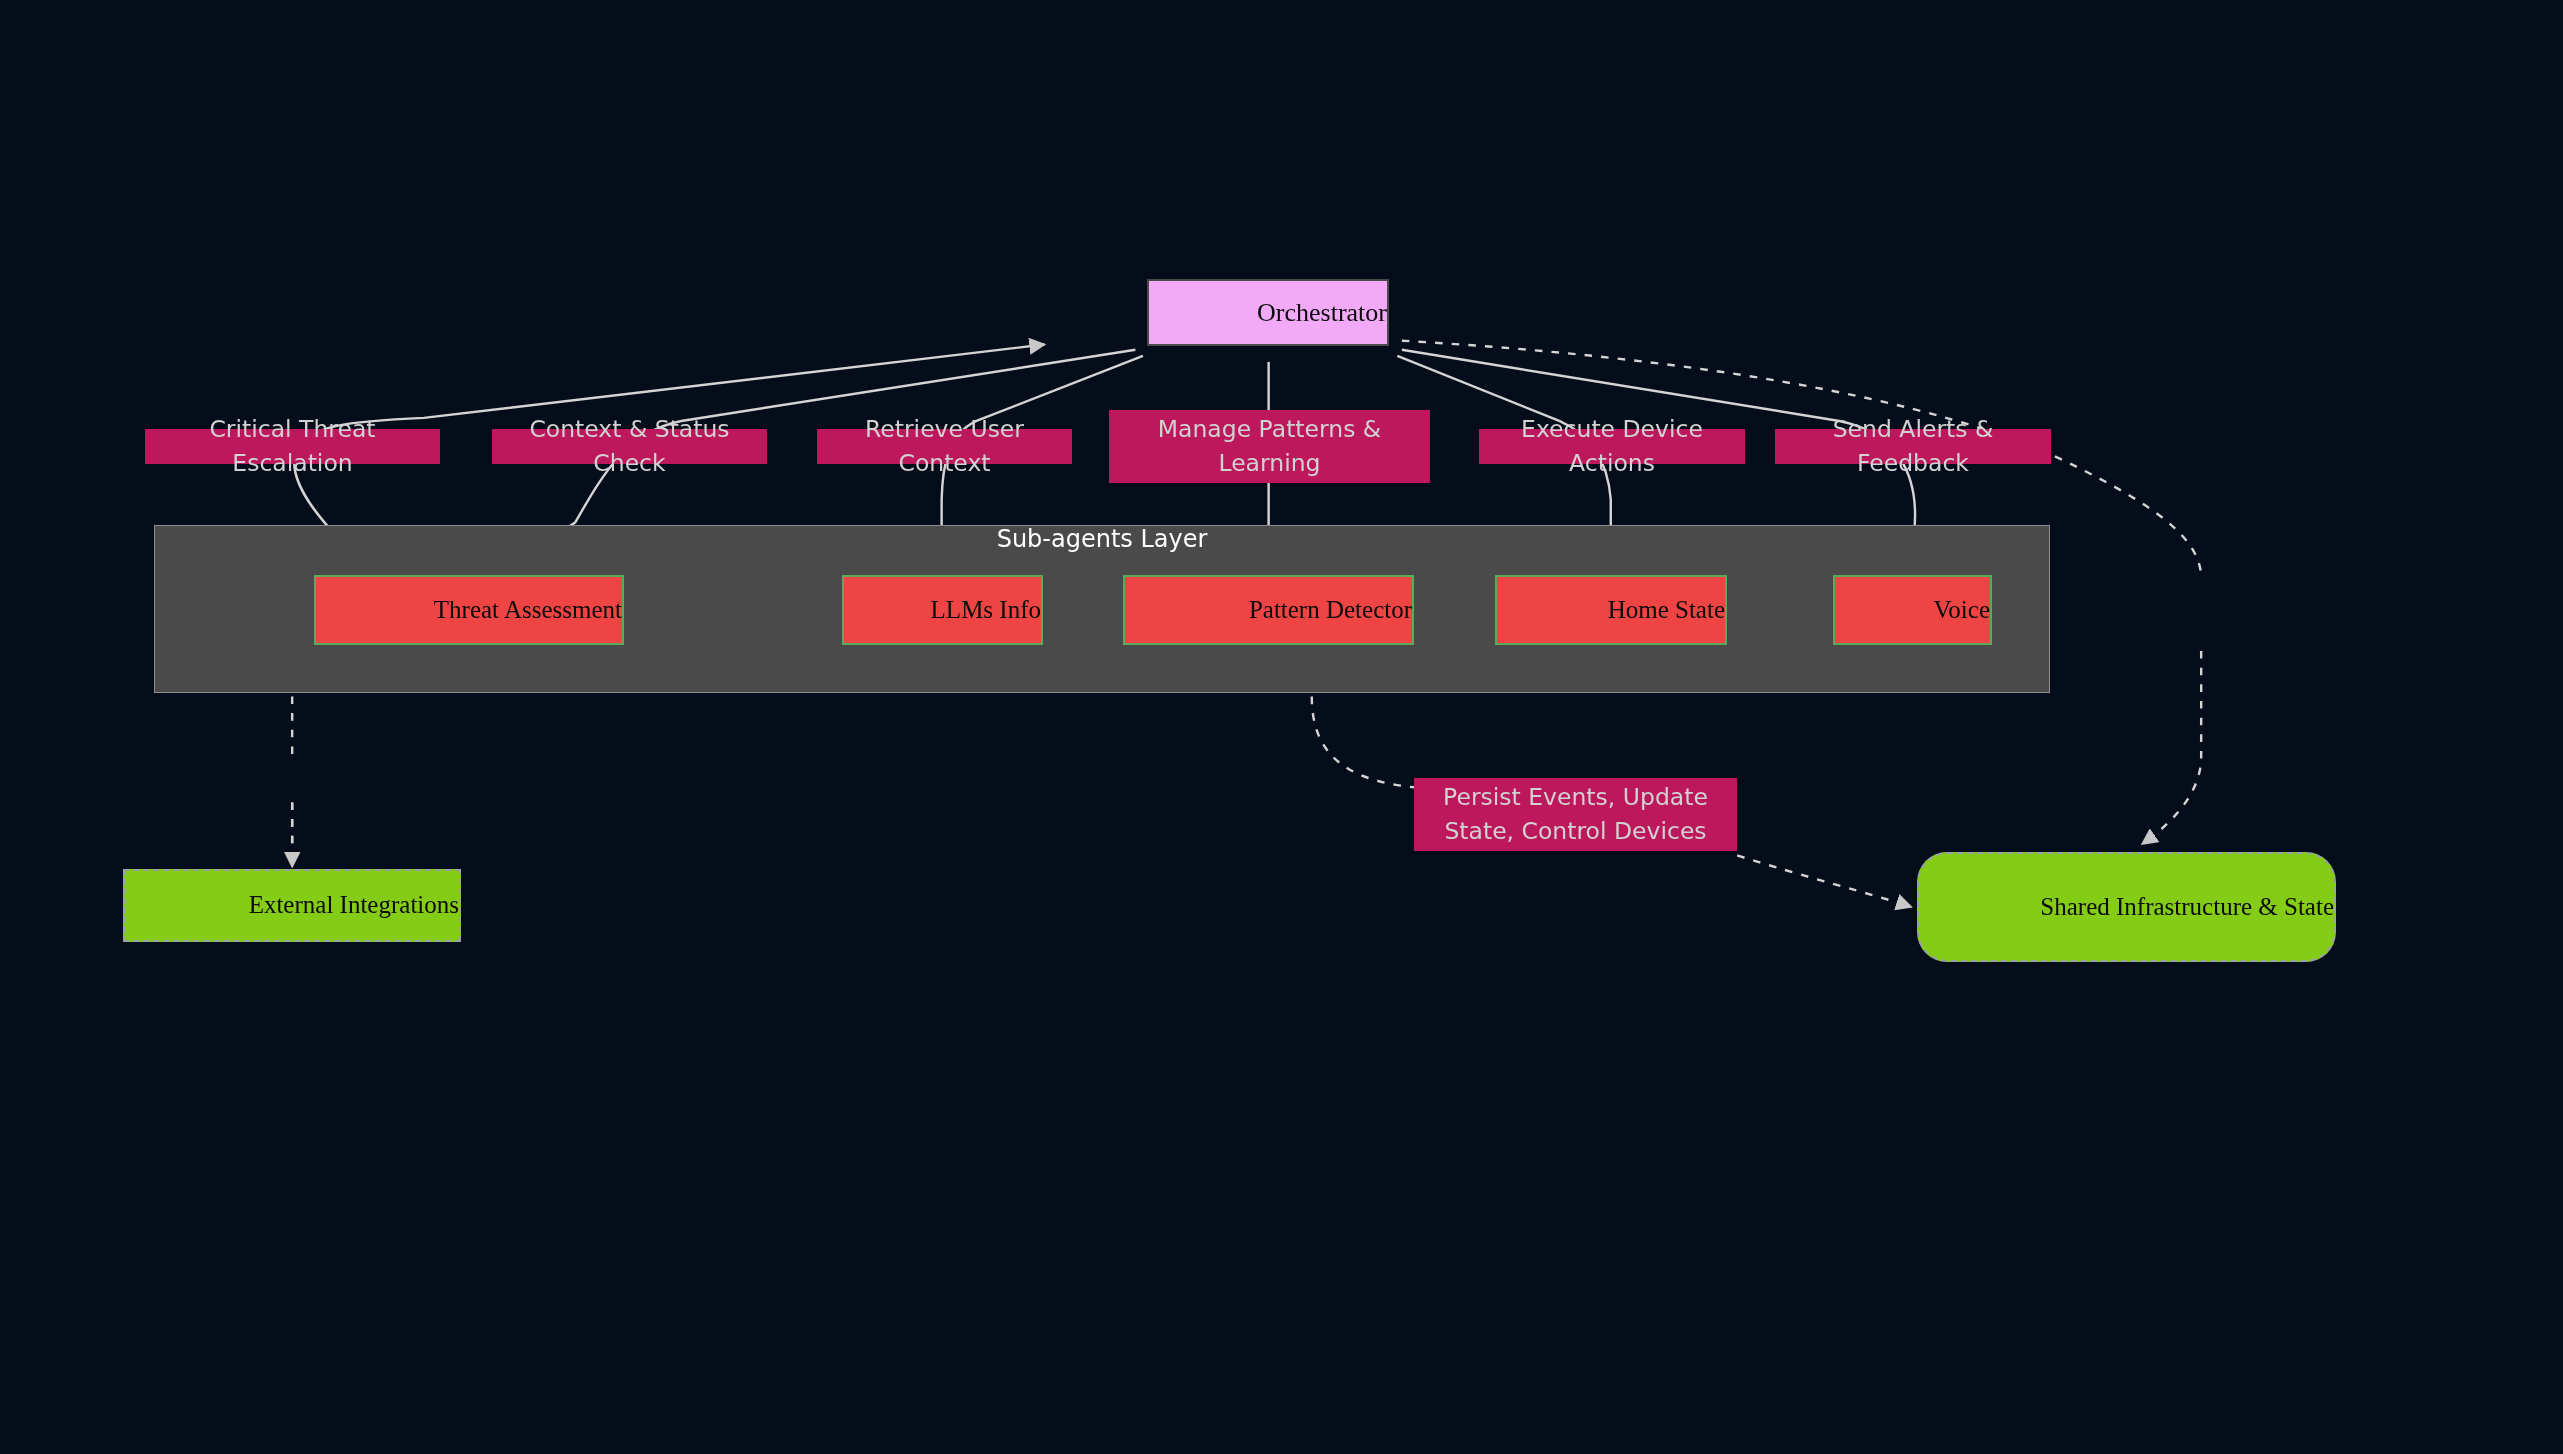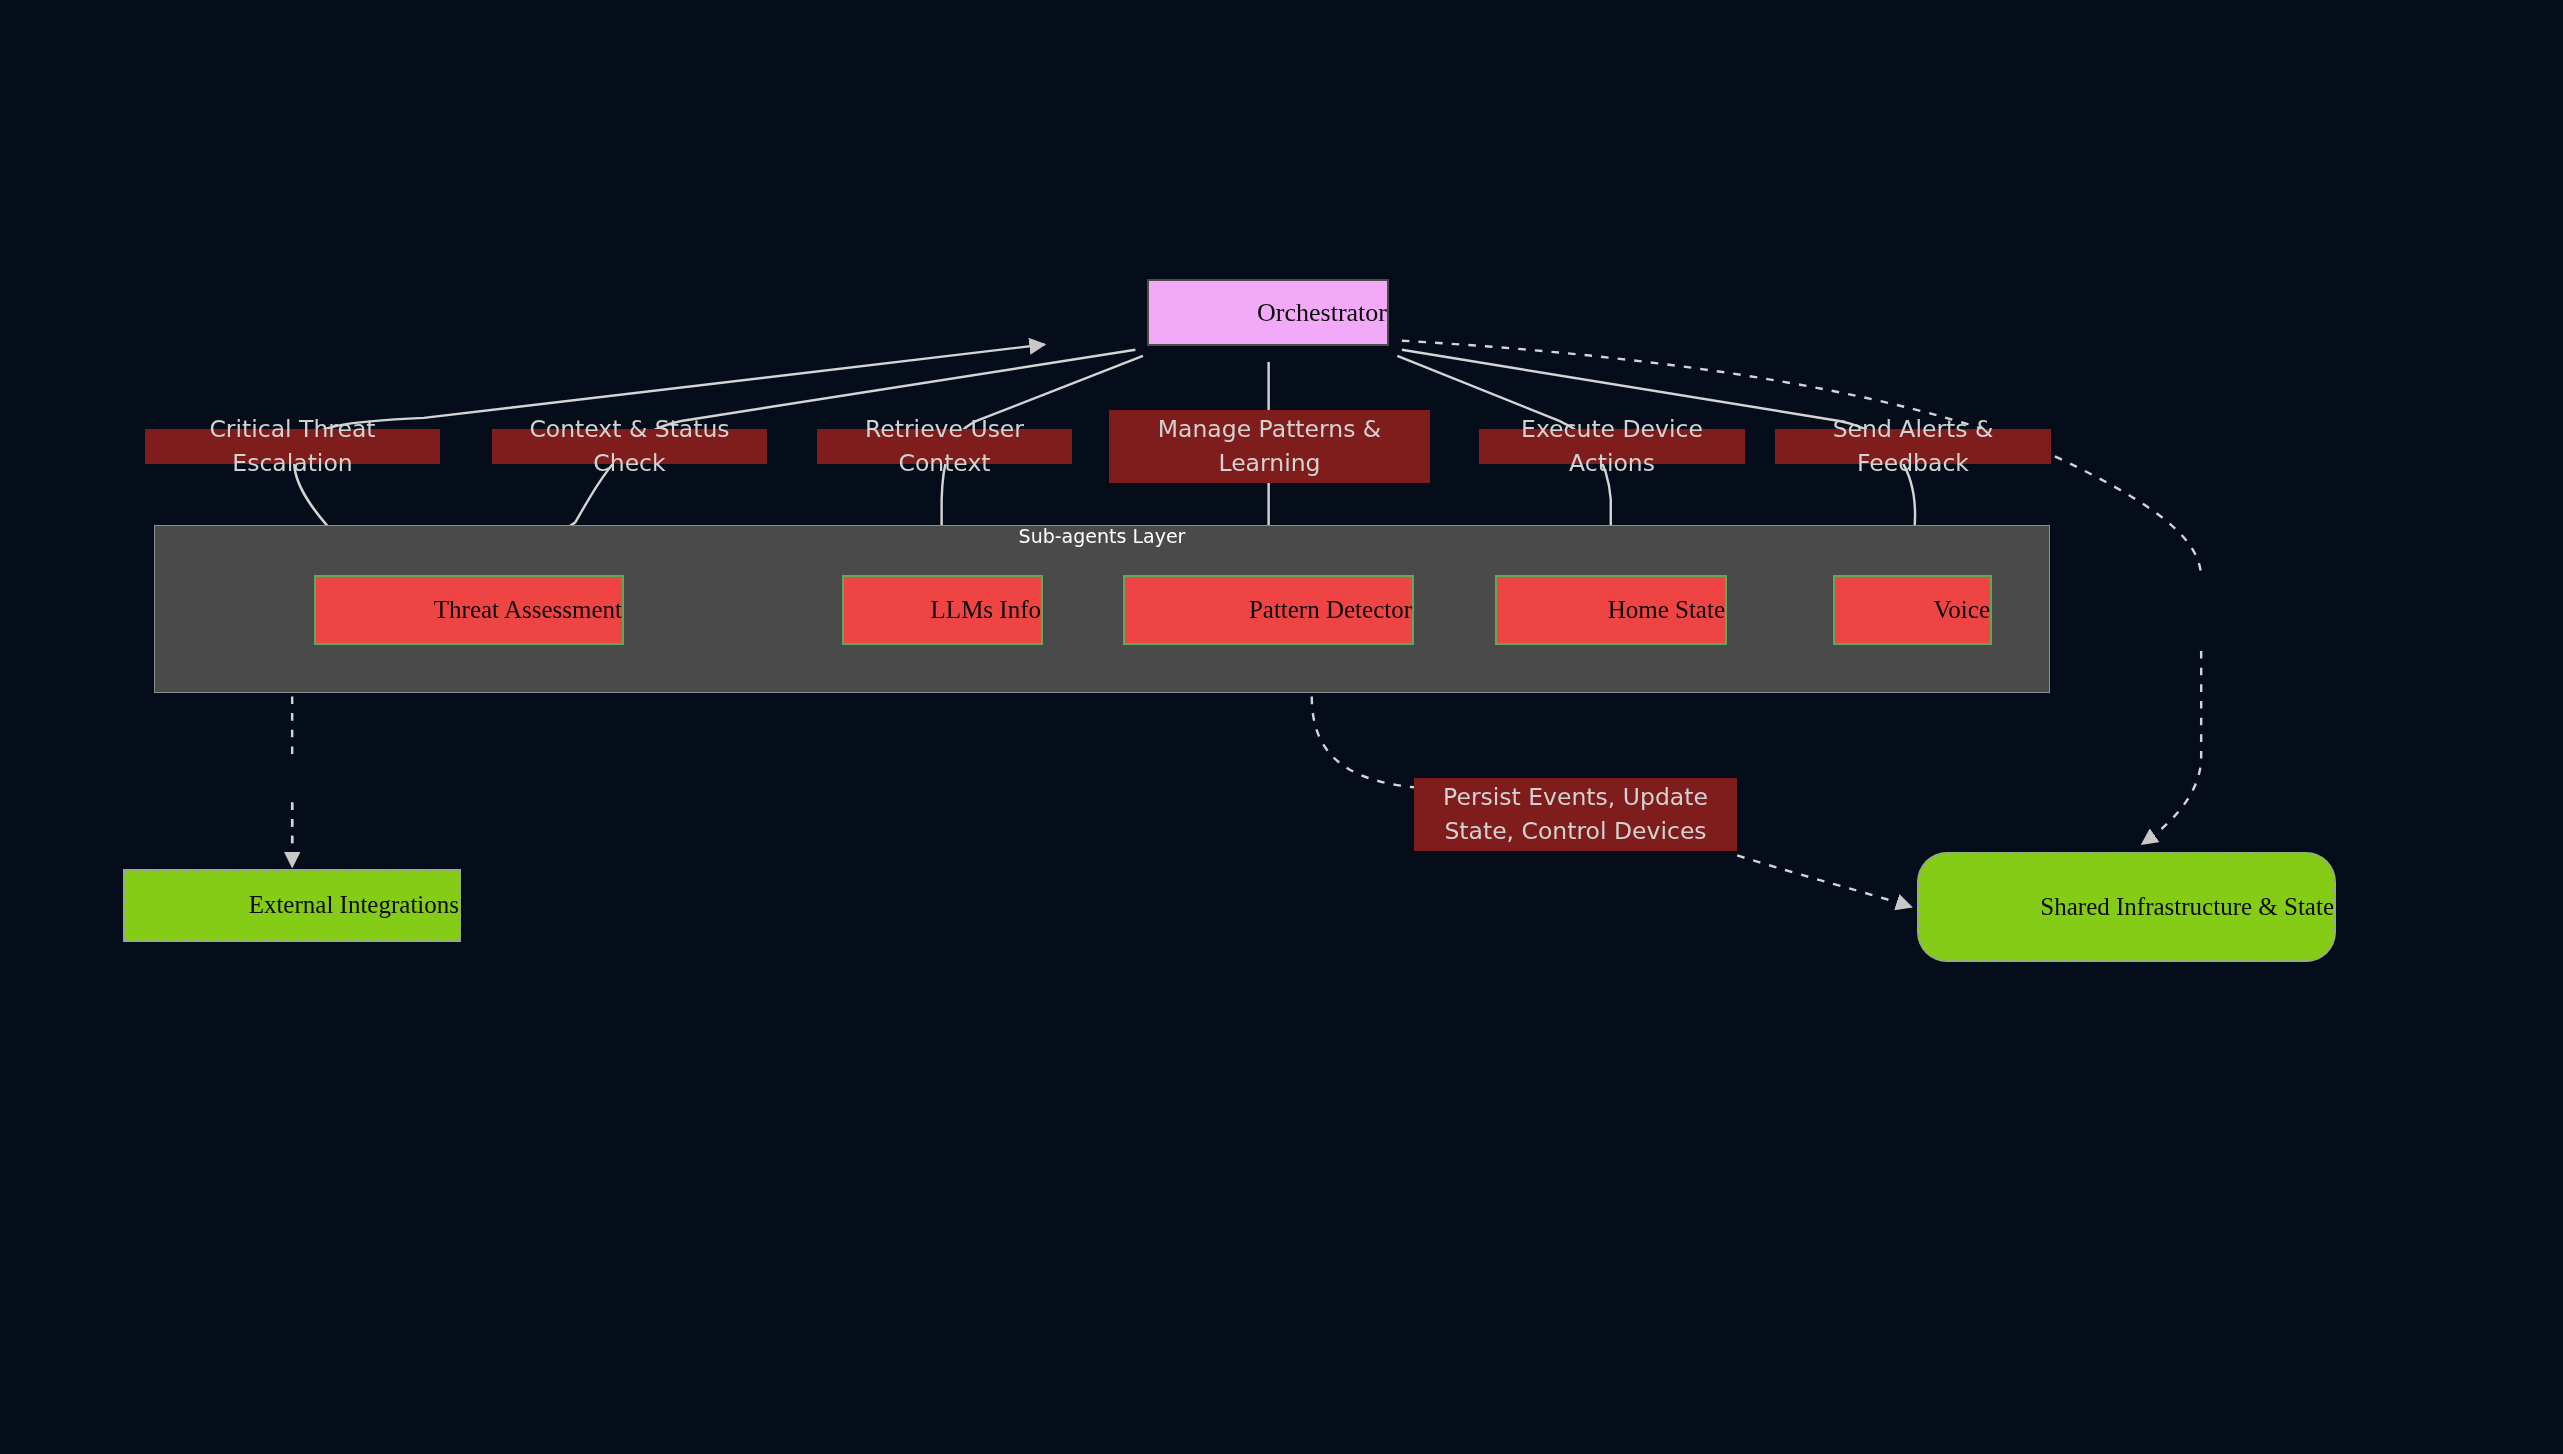--- a/index.html
+++ b/index.html
@@ -66,29 +66,29 @@
     border: 1.5px solid #8d8d8d;
     z-index: 2;
   }
   .subgraph-title {
     position: absolute;
     top: 10.6px;
     left: 0;
     width: 100%;
     text-align: center;
     color: #ffffff;
-    font-size: 19px;
+    font-size: 24px;
     z-index: 3;
   }
 
   
   .edge-label {
     position: absolute;
     box-sizing: border-box;
-    background: #7f1d1d;
+    background: #be185d;
     color: #d2d2d2;
     font-size: 23.5px;
     line-height: 1.42;
     display: flex;
     align-items: center;
     justify-content: center;
     text-align: center;
     padding: 3px 4.5px;
     white-space: pre-line;
     z-index: 8;

